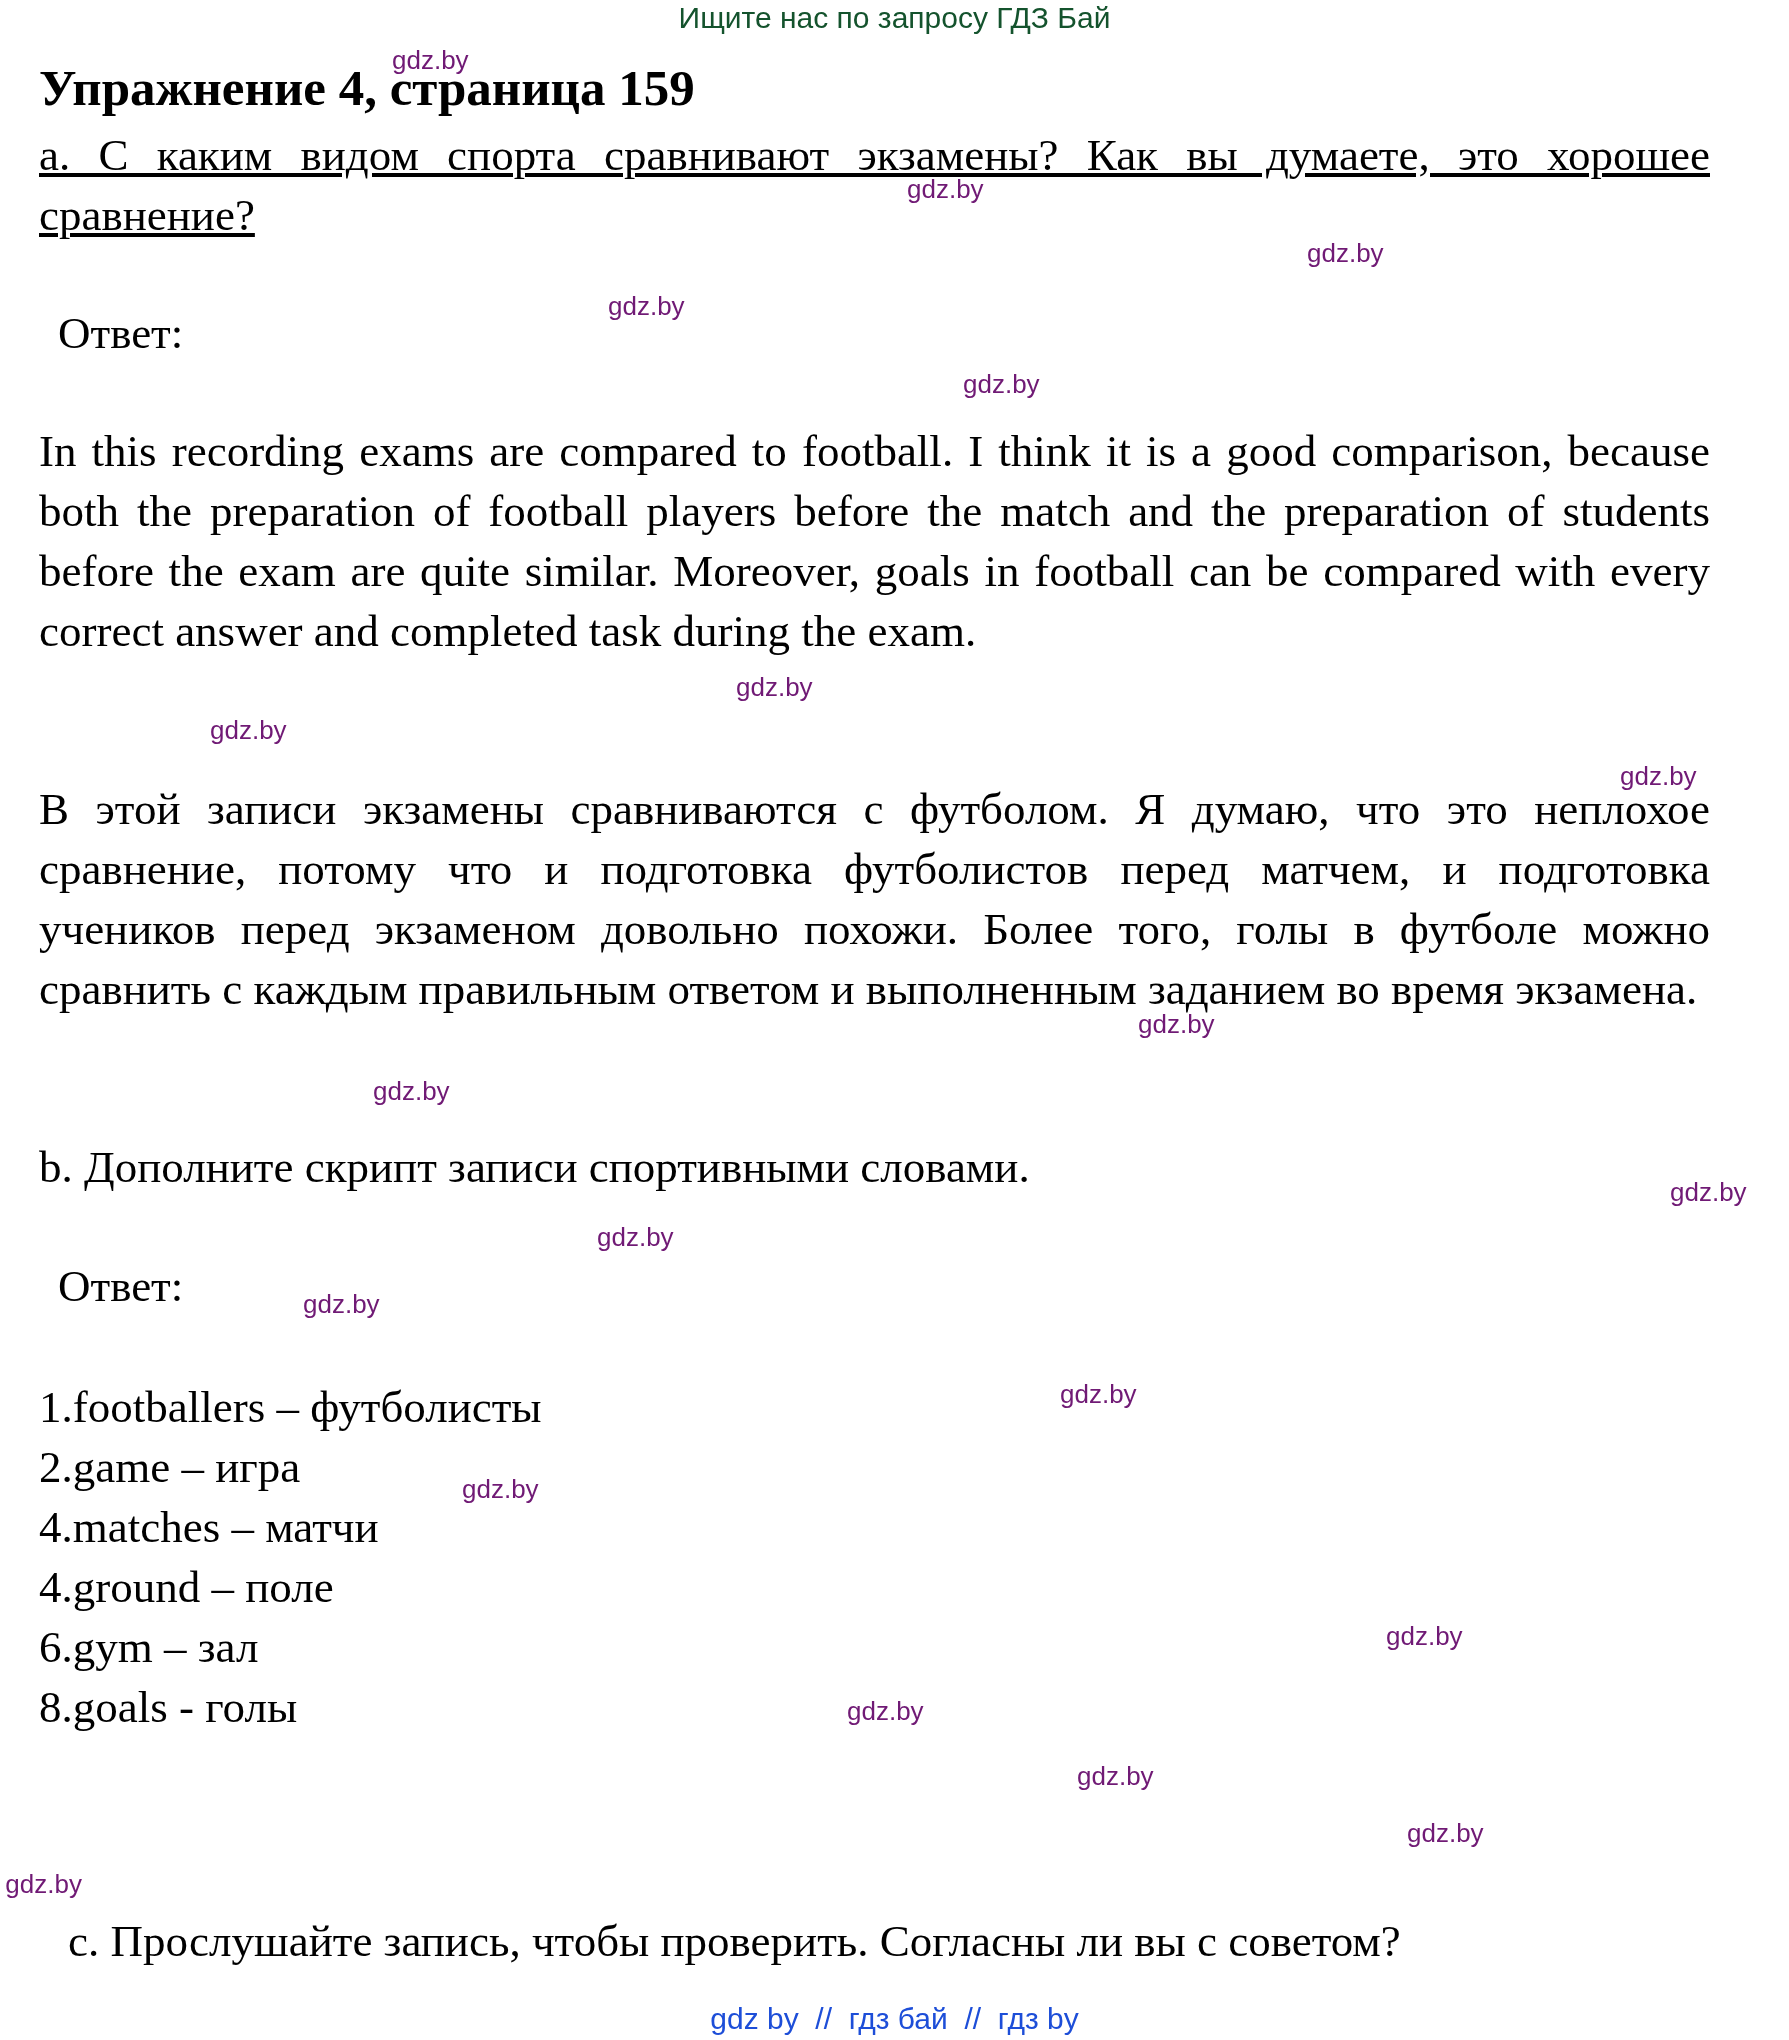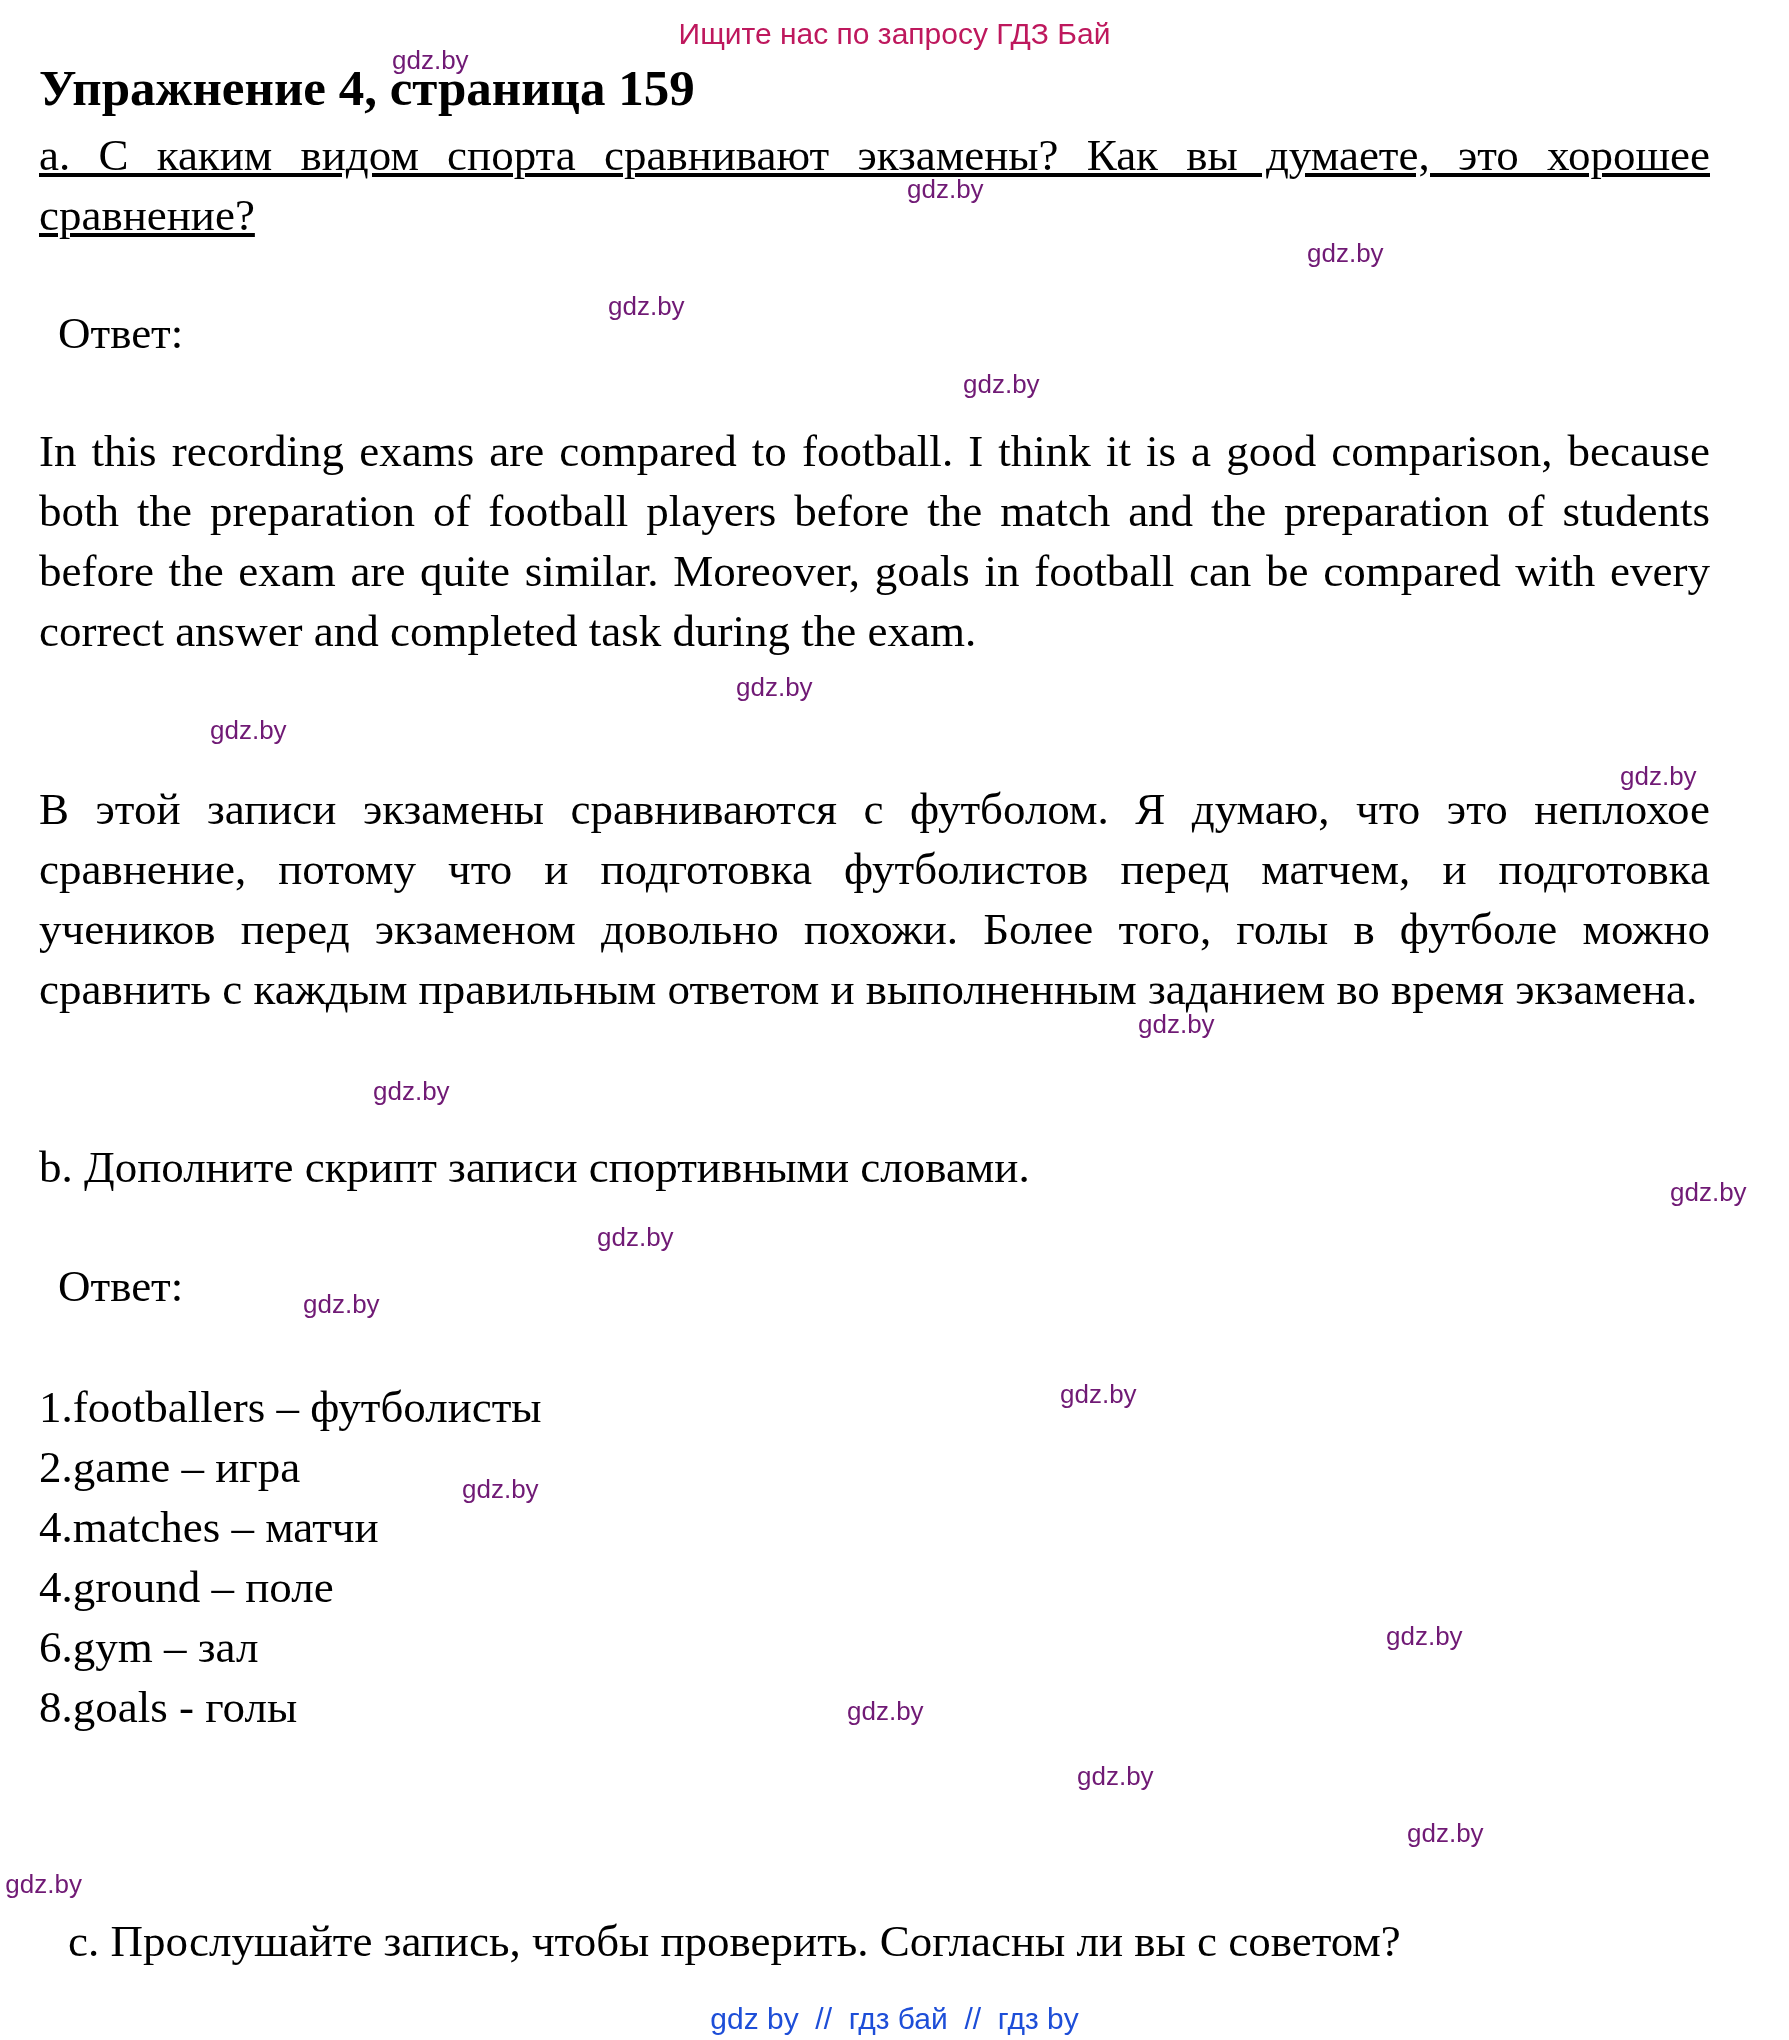--- a/index.html
+++ b/index.html
@@ -11,21 +11,21 @@
   .para.justify-last { text-align-last:justify;text-decoration:underline; }
   .label { position:absolute; left:0; font-size:45px; line-height:60px;margin-left:19px; }
   .list { position:absolute; left:0; top:1377px; font-size:45px; line-height:60px; }
   .list div { white-space:nowrap; }
   .wm { position:absolute; font-family:"Liberation Sans", sans-serif; font-size:26px; line-height:28.5px; color:#701a75; white-space:nowrap; }
   .footer { position:absolute; top:2001px; left:0; width:1789px; text-align:center; font-family:"Liberation Sans", sans-serif; font-size:30px; line-height:36px; white-space:pre; }
 </style>
 </head>
 <body>
 
-<div class="top-banner" style="color:#be185d;margin-top:16px;">Ищите нас по запросу ГДЗ Бай</div>
+<div class="top-banner" style="color:#14532d;">Ищите нас по запросу ГДЗ Бай</div>
 
 <div class="page">
   <div class="title">Упражнение 4, страница 159</div>
 
   <div class="para justify-last" style="top:125px;">a. С каким видом спорта сравнивают экзамены? Как вы думаете, это хорошее сравнение?</div>
 
   <div class="label" style="top:303px;">Ответ:</div>
 
   <div class="para" style="top:421px;">In this recording exams are compared to football. I think it is a good comparison, because both the preparation of football players before the match and the preparation of students before the exam are quite similar. Moreover, goals in football can be compared with every correct answer and completed task during the exam.</div>
 

